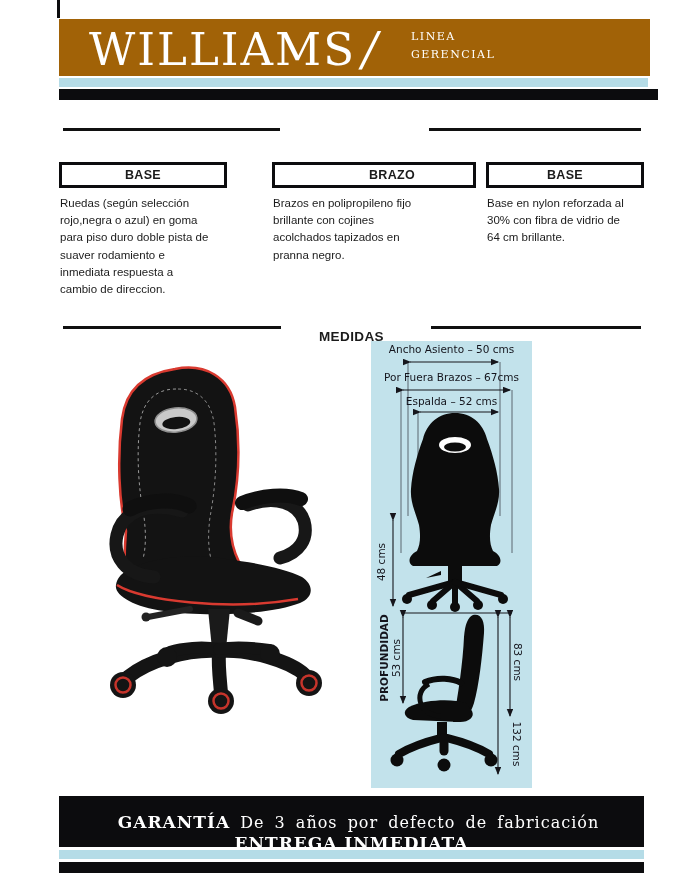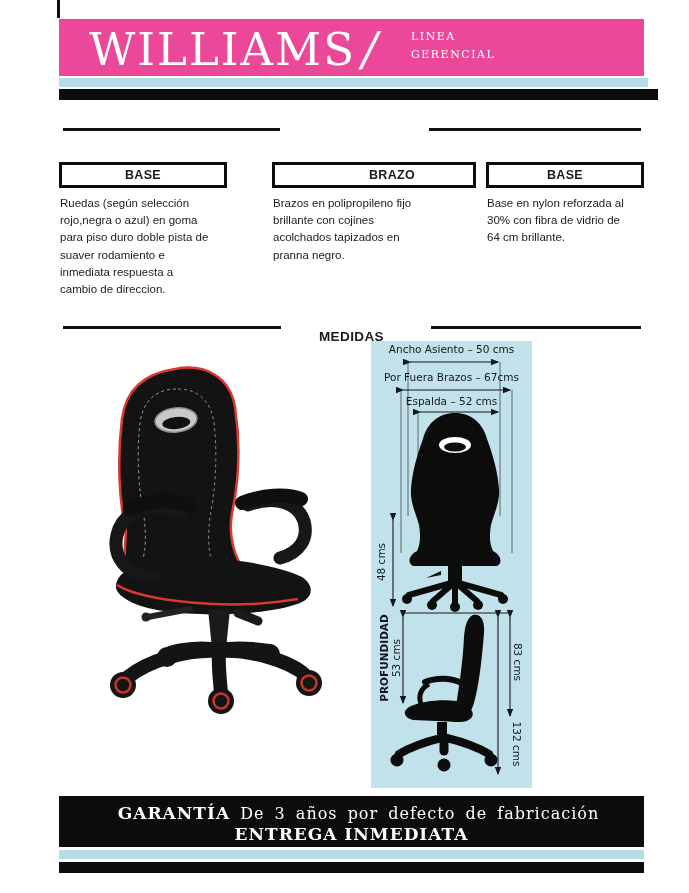--- a/index.html
+++ b/index.html
@@ -2,21 +2,21 @@
 <html><head>
 <meta charset="utf-8">
 <style>
   html,body{margin:0;padding:0;background:#ffffff;}
   #page{position:relative;width:689px;height:893px;background:#ffffff;overflow:hidden;
         font-family:"Liberation Sans",sans-serif;color:#1b1b1b;}
   .abs{position:absolute;}
 
   
   #corner-tick{left:57px;top:0;width:3px;height:18px;background:#0c0c0e;}
-  #header-bar{left:59px;top:19px;width:585px;height:57px;background:#ec4899;color:#fff;}
+  #header-bar{left:59px;top:19px;width:585px;height:57px;background:#a16207;color:#fff;padding-left:6px;}
   #brand{left:30px;top:3px;font-family:"DejaVu Serif",serif;font-size:45px;letter-spacing:2px;}
   #brand-slash{font-size:46px;font-style:italic;margin-left:6px;}
   #header-sub{left:352px;top:9px;font-family:"DejaVu Serif",serif;font-size:11px;
               letter-spacing:1.5px;line-height:18px;}
   #header-stripe-blue{left:59px;top:78px;width:589px;height:9px;background:#b5dce7;}
   #header-stripe-black{left:59px;top:89px;width:599px;height:11px;background:#0c0c0e;}
 
   
   .rule{background:#101010;height:3px;}
   .sec-title{width:585px;left:59px;text-align:center;font-weight:bold;font-size:13.5px;
@@ -29,21 +29,21 @@
 
   
   #panel{left:371px;top:341px;width:161px;height:447px;background:#c2e2eb;}
   .meas{font-family:"DejaVu Sans",sans-serif;font-size:10.5px;color:#14141c;text-align:center;}
   .rot-ccw{transform:rotate(-90deg);}
   .rot-cw{transform:rotate(90deg);}
 
   
   #footer-bar{left:59px;top:796px;width:585px;height:51px;background:#0c0c0e;color:#fff;
               text-align:center;font-family:"DejaVu Serif",serif;}
-  #footer-line1{margin-top:7px;font-size:16px;letter-spacing:1px;word-spacing:4px;padding-left:14px;}
+  #footer-line1{margin-top:16px;font-size:16px;letter-spacing:1px;word-spacing:4px;padding-left:14px;}
   #footer-line1 b{font-size:17px;}
   #footer-line2{font-size:17px;font-weight:bold;letter-spacing:1px;margin-top:1px;}
   #footer-stripe-blue{left:59px;top:850px;width:585px;height:9px;background:#b5dce7;}
   #footer-stripe-black{left:59px;top:862px;width:585px;height:11px;background:#0c0c0e;}
 
   svg{display:block;}
 </style>
 </head>
 <body>
 

